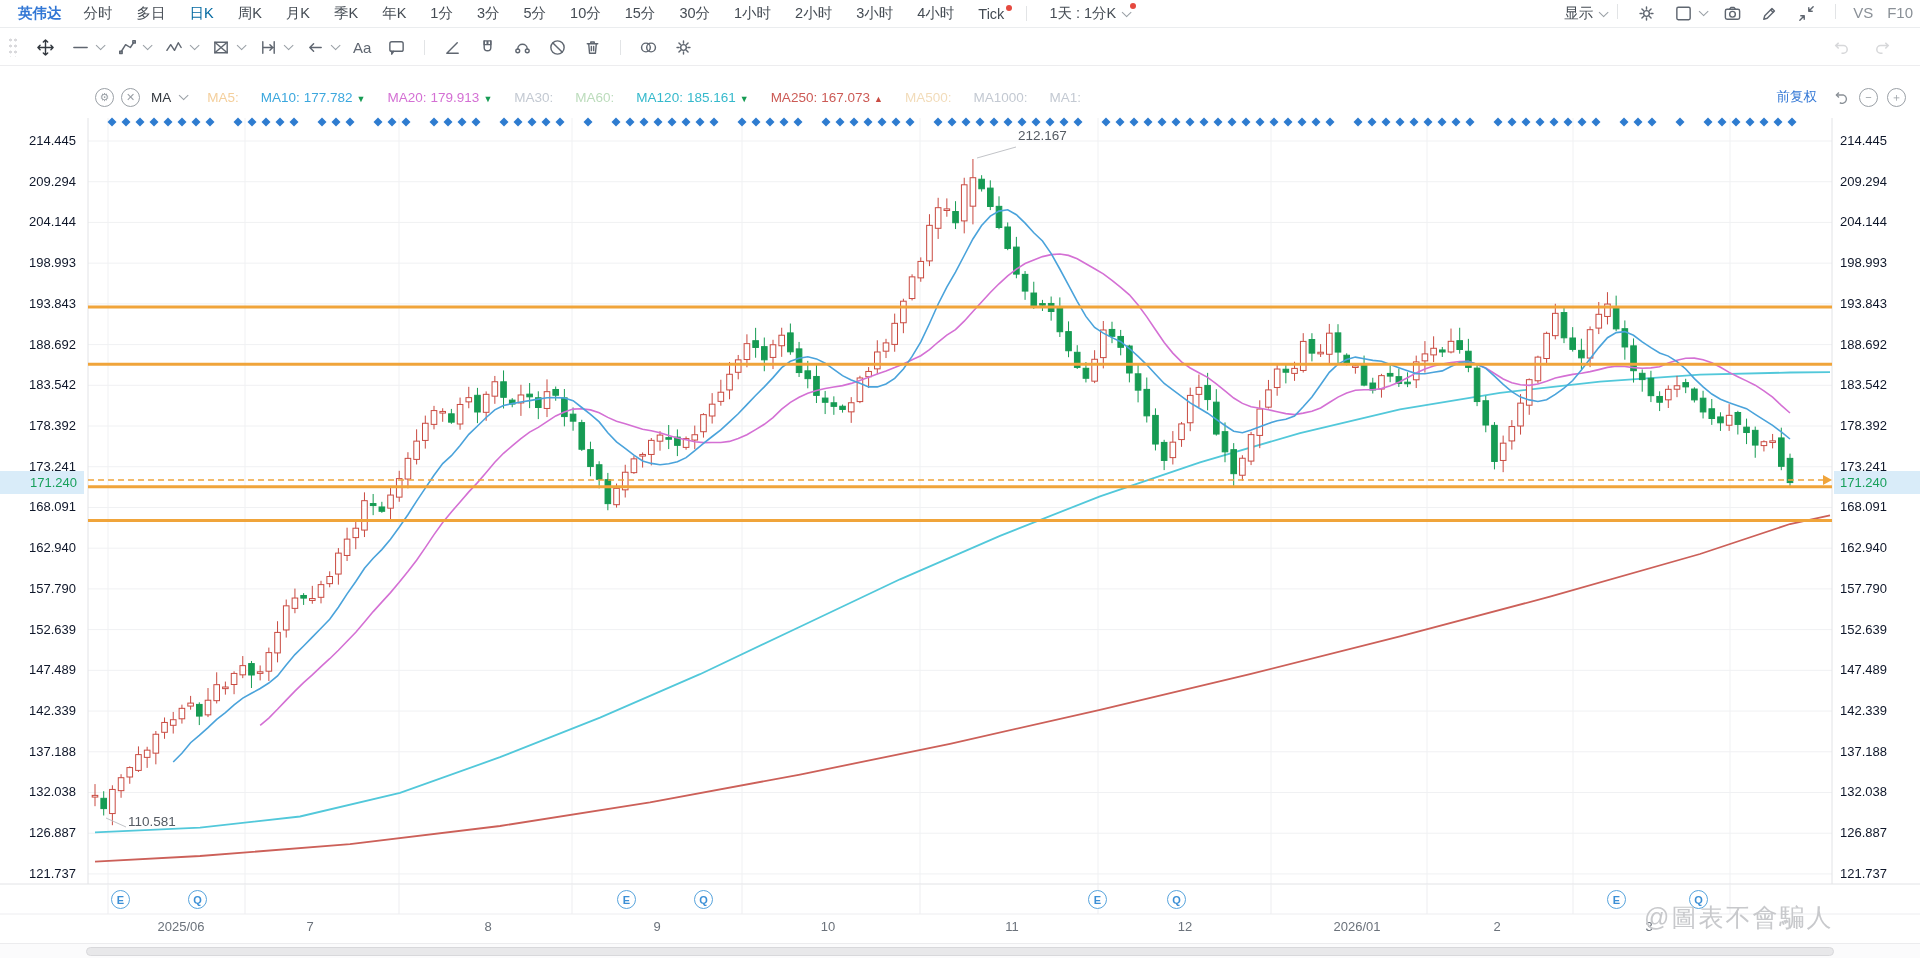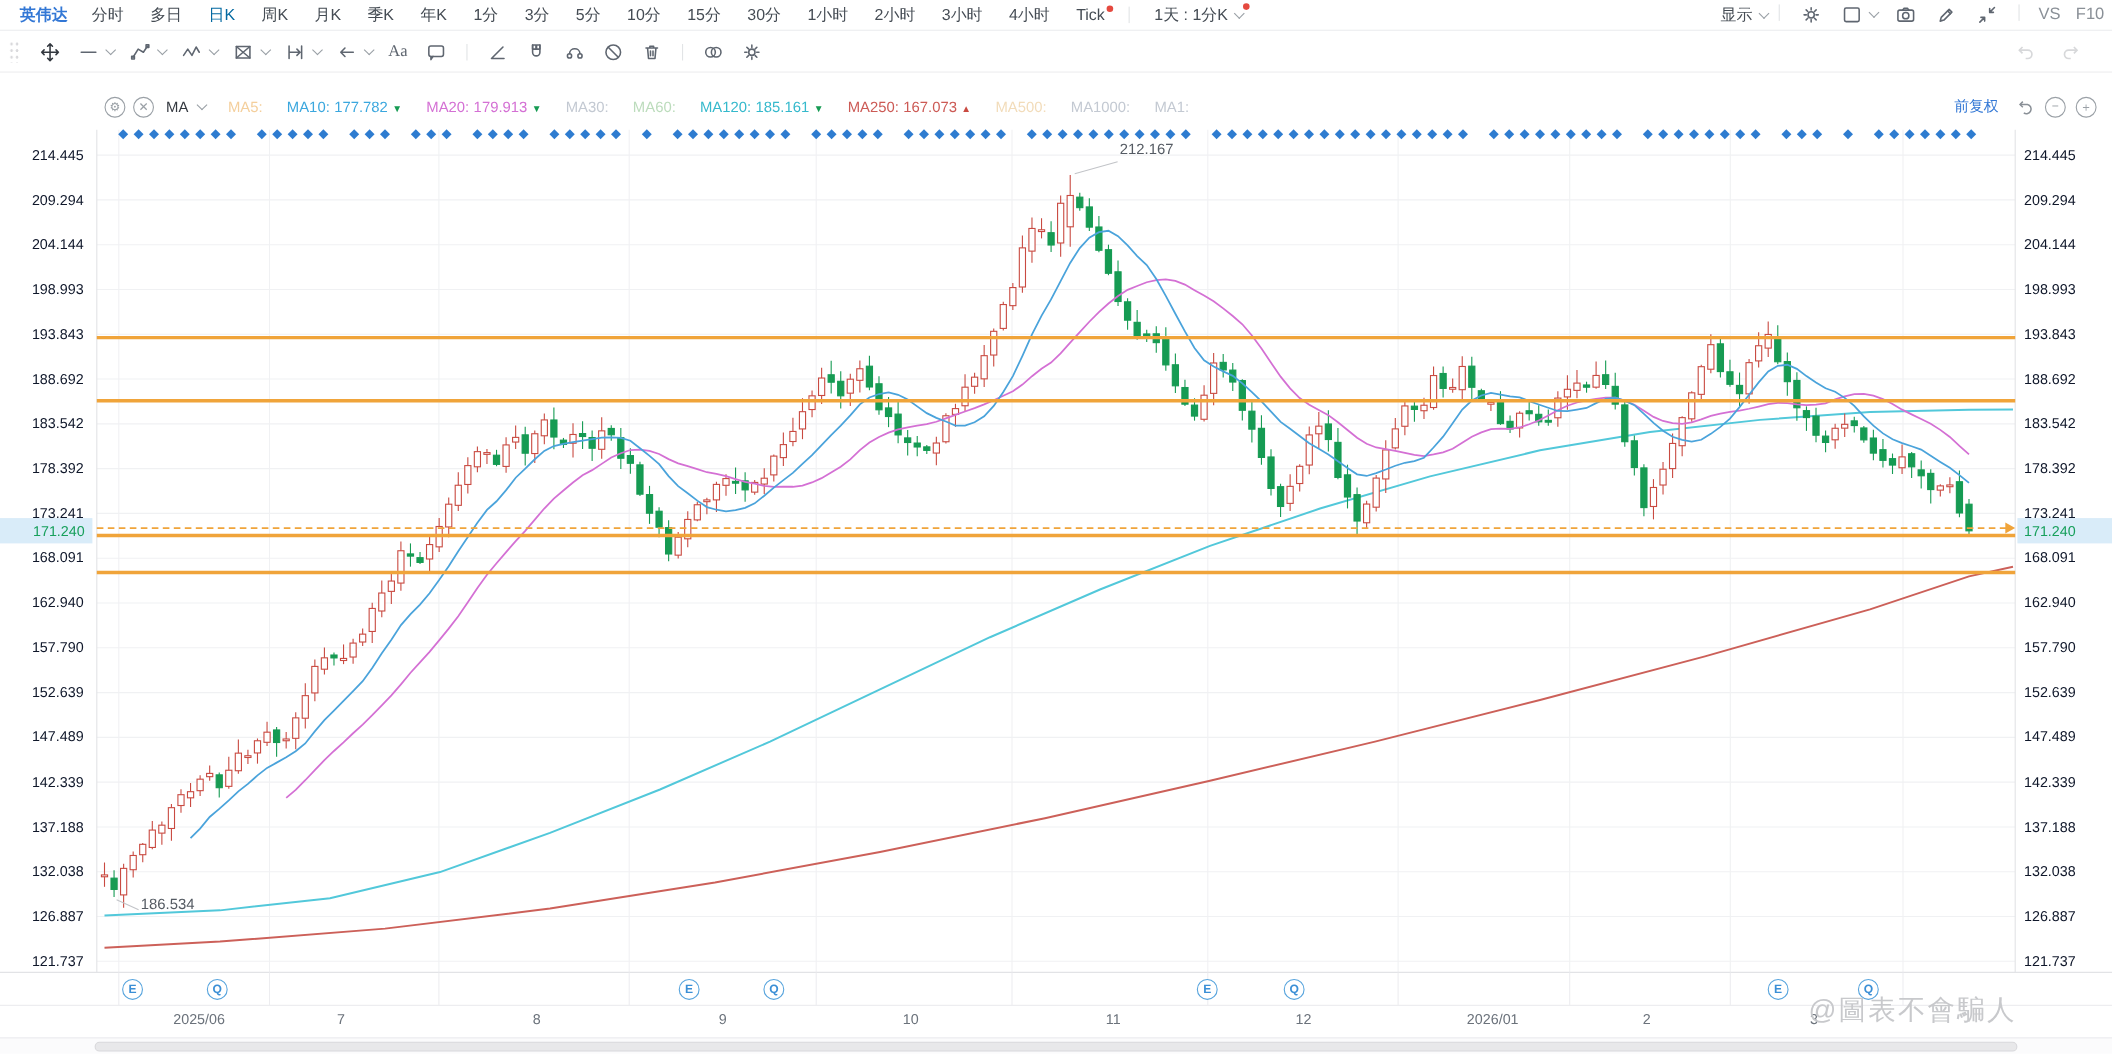--- a/index.html
+++ b/index.html
@@ -138,21 +138,21 @@
           </span>
         </span>
       <span class="vsep"></span>
       <span class="gray-label">VS</span>
       <span class="gray-label">F10</span>
     </div>
   </div>
 
   <div id="draw-toolbar">
     <div id="drag-dots"></div>
-    <div id="dt-tools" style="display:flex;align-items:center;margin-left:10px;font-family:Liberation Serif, serif;">
+    <div id="dt-tools" style="display:flex;align-items:center;margin-left:10px;">
         <span class="dt-item">
           <svg width="19" height="19" viewBox="0 0 20 20" fill="none" stroke="#5f6670" stroke-width="1.5" stroke-linecap="round" stroke-linejoin="round">
             <path d="M10 2v16M2 10h16M10 2l-2.3 2.3M10 2l2.3 2.3M10 18l-2.3-2.3M10 18l2.3-2.3M2 10l2.3-2.3M2 10l2.3 2.3M18 10l-2.3-2.3M18 10l-2.3 2.3" stroke="#33383f"></path>
           </svg>
         </span>
         <span class="dt-item">
           <svg width="19" height="19" viewBox="0 0 20 20" fill="none" stroke="#5f6670" stroke-width="1.5" stroke-linecap="round" stroke-linejoin="round">
             <path d="M3 10h14"></path>
           </svg>
           <span class="chev"></span>
@@ -901,20 +901,20 @@
       <div class="badge" style="left:188px">Q</div>
       <div class="badge" style="left:617px">E</div>
       <div class="badge" style="left:694px">Q</div>
       <div class="badge" style="left:1088px">E</div>
       <div class="badge" style="left:1167px">Q</div>
       <div class="badge" style="left:1607px">E</div>
       <div class="badge" style="left:1689px">Q</div>
     </div>
 
   <div class="annot" id="high-annot" style="left:1018px; top:128px;">212.167</div>
-  <div class="annot" id="low-annot" style="left:128px; top:814px;">186.534</div>
+  <div class="annot" id="low-annot" style="left:128px; top:814px;">110.581</div>
 
   <div id="wm-bottom">@圖表不會騙人</div>
 
   <div id="hscroll">
     <div id="hscroll-handle"></div>
   </div>
 </div>
 
 </body></html>

